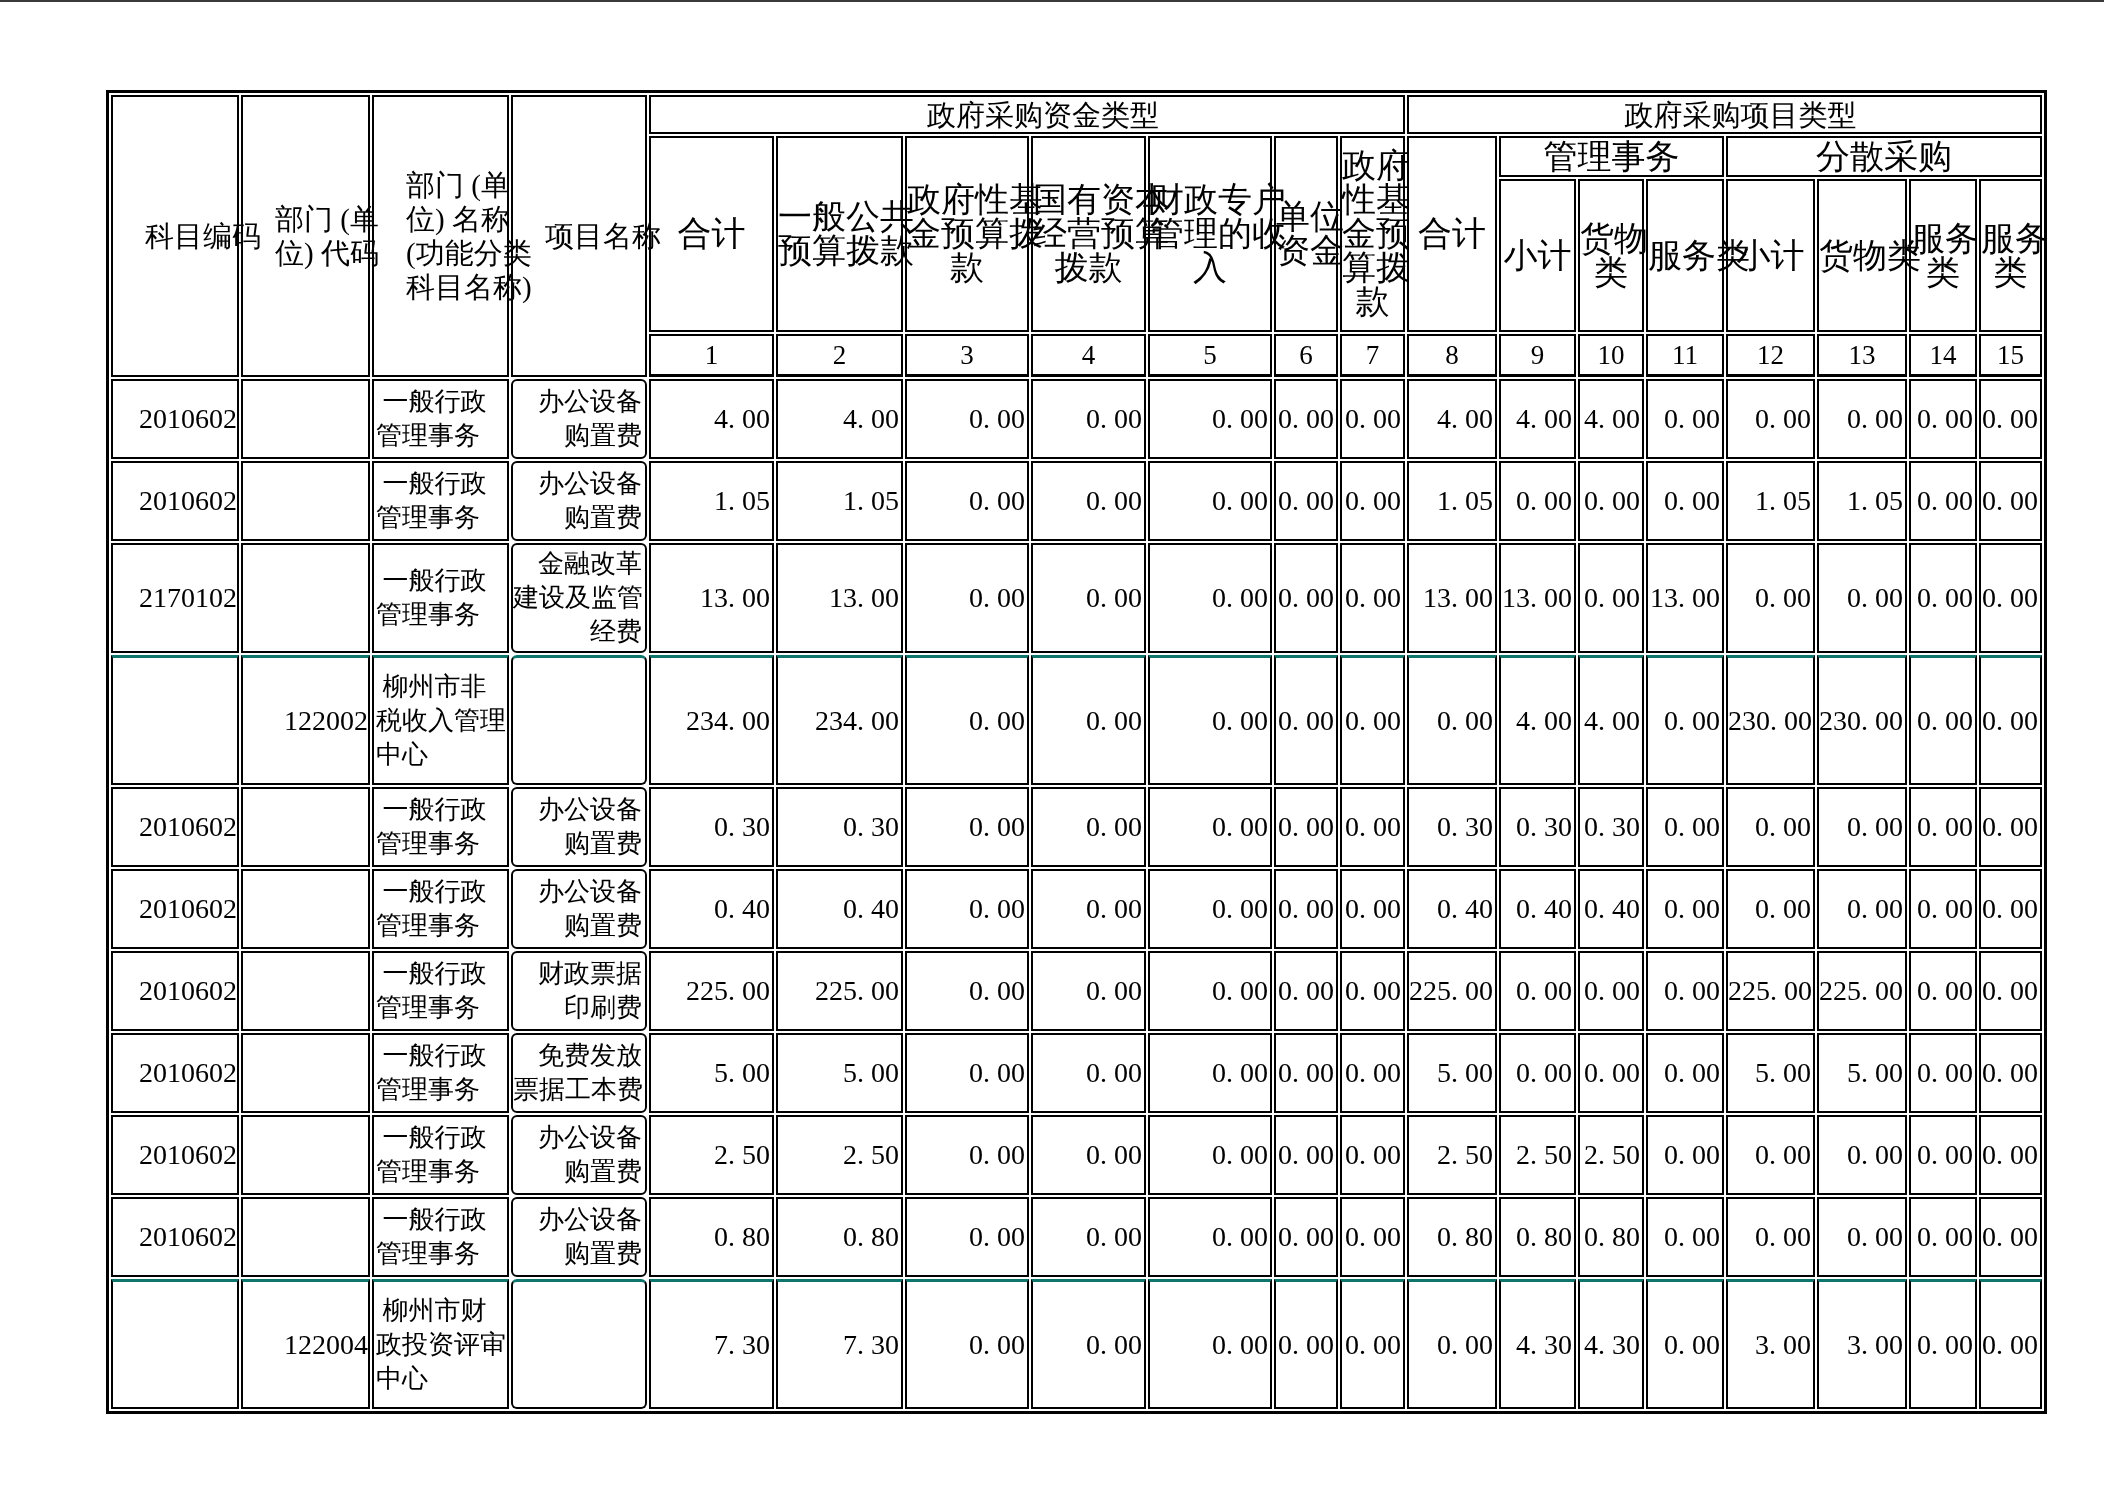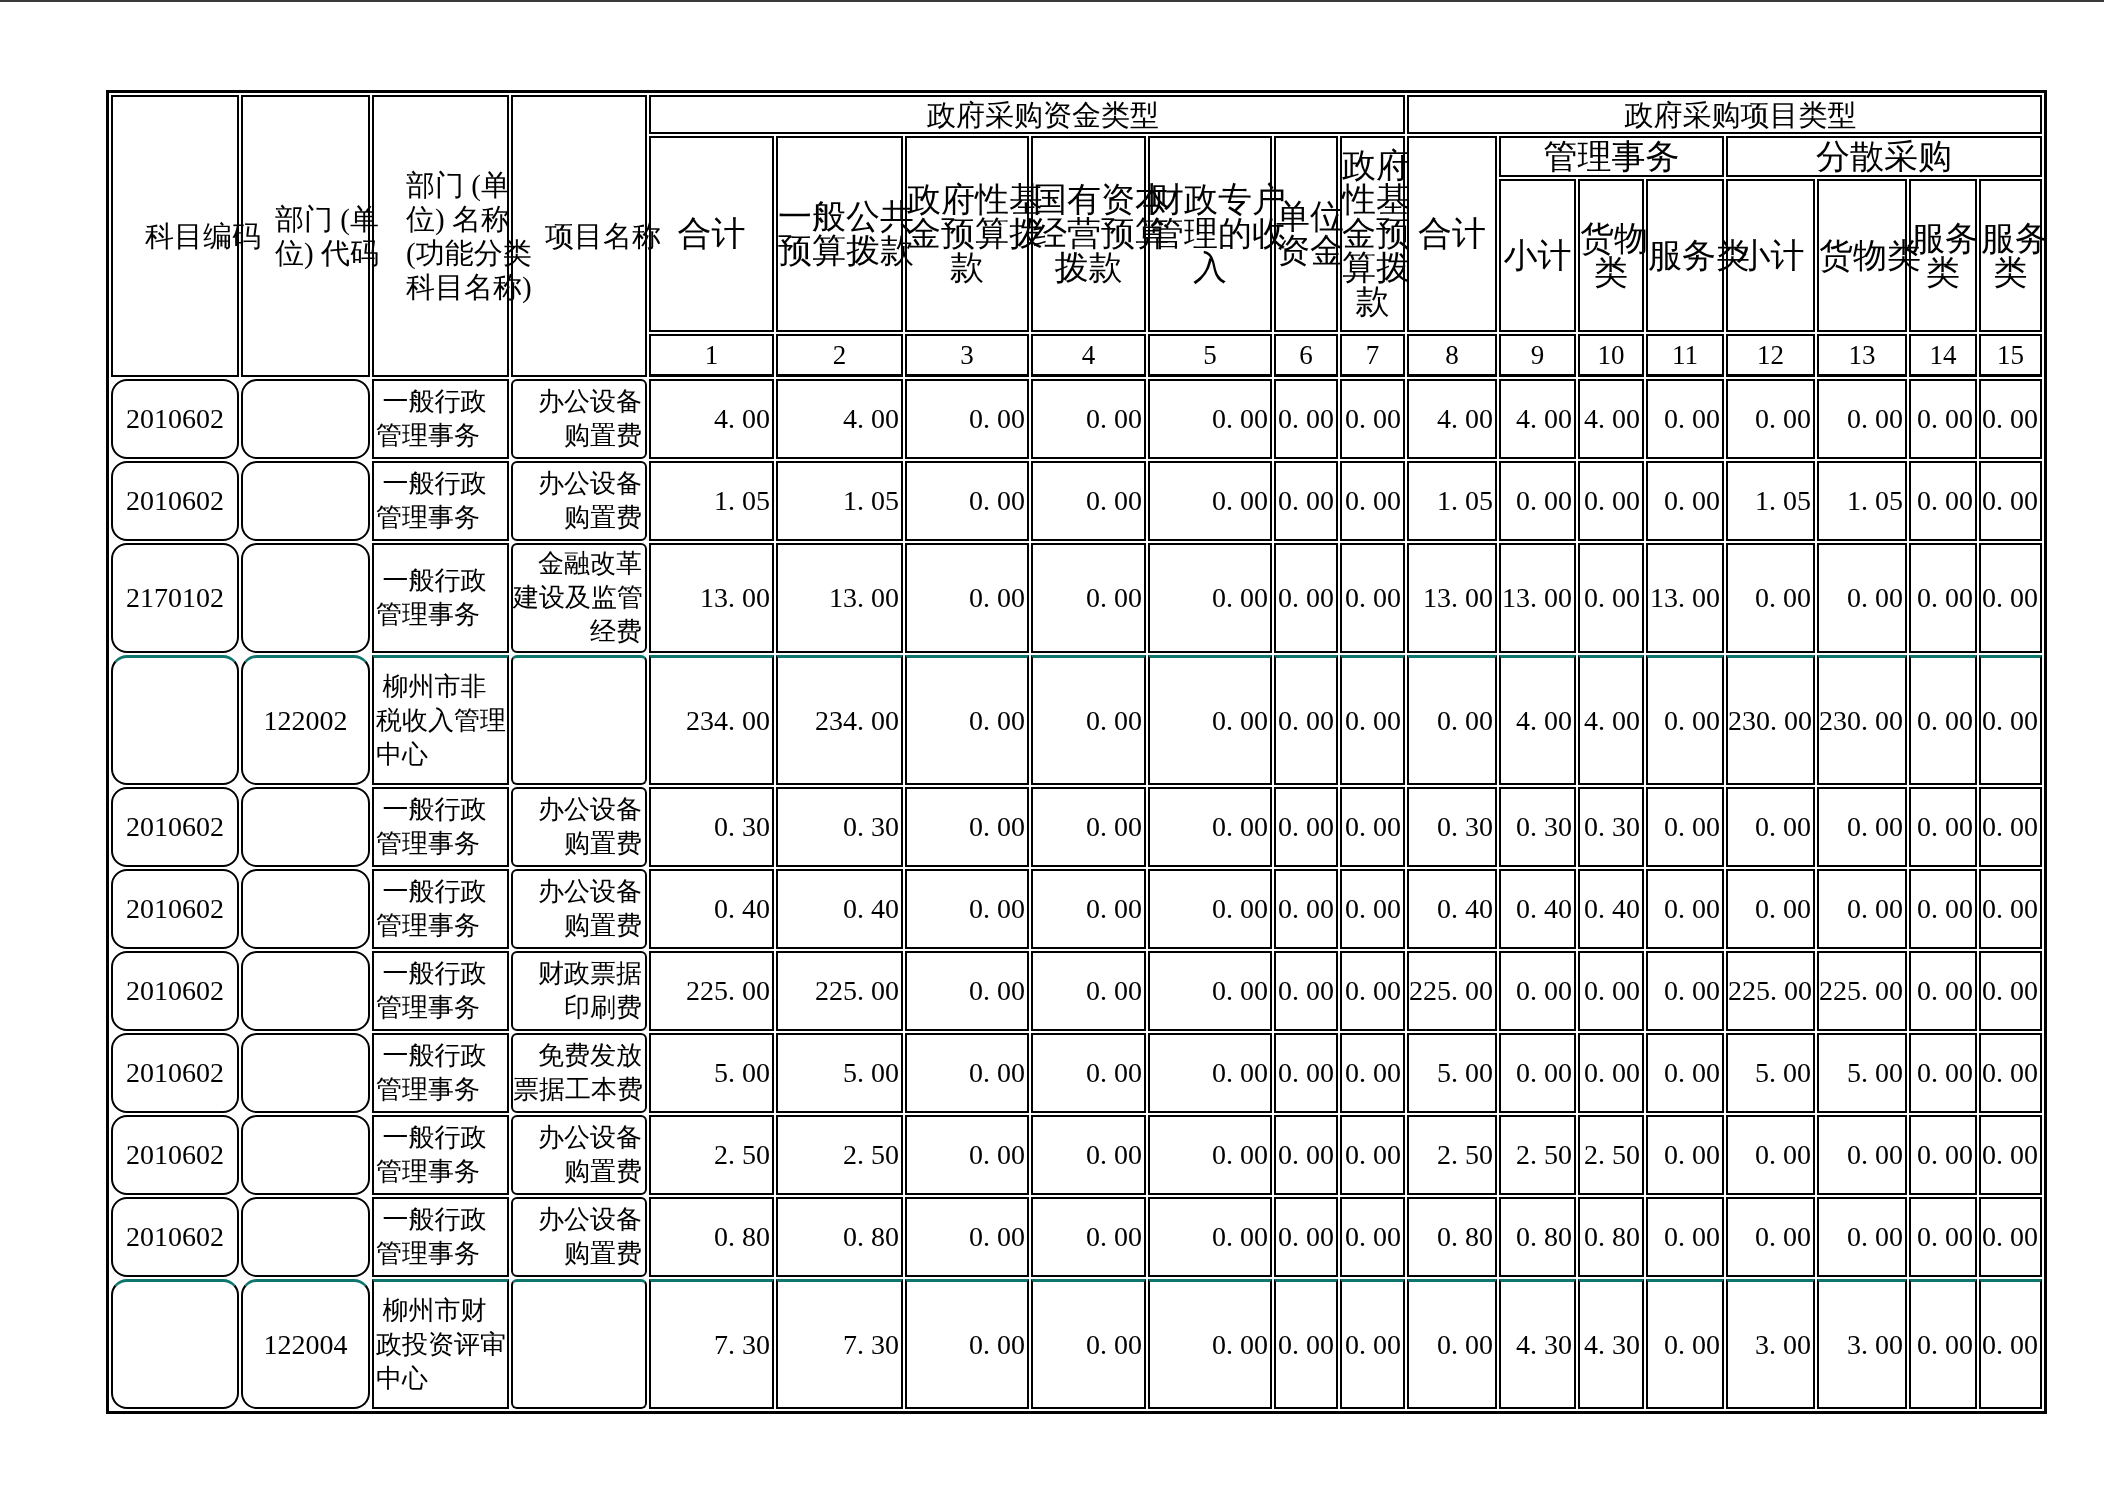--- a/index.html
+++ b/index.html
@@ -11,21 +11,21 @@
   table.budget{border:3px solid #000;}
   .budget th,.budget td{border:2px solid #000;padding:0;font-weight:normal;
         vertical-align:middle;overflow:visible;}
   .budget thead th{font-size:34px;line-height:34px;text-align:center;white-space:pre;}
   .budget tr.h-a th{font-size:29px;padding-left:32px;}
   .budget tr.h-a{height:39px;}
   .budget tr.h-b{height:41px;}
   .budget tr.h-c{height:153px;}
   .budget tr.h-d{height:43px;}
   .budget tr.h-d th{font-size:27px;border-bottom:3px solid #000;}
-  td.c-code,td.c-dept{text-align:center;font-size:28px;border-radius:16px;}
+  td.c-code,td.c-dept{text-align:right;font-size:28px;}
   td.c-name{text-align:left;font-size:26px;line-height:34px;white-space:pre;padding-left:2px;margin-top:12px;}
   td.c-proj{text-align:right;font-size:26px;line-height:34px;white-space:pre;padding-right:3px;border-radius:6px;}
   td.c-val{text-align:right;font-size:28px;padding-right:2px;white-space:nowrap;}
   tr.section-top td{border-top:3px solid #0f766e;}
   .footer{position:absolute;top:1424px;left:0;width:100%;text-align:center;
         font-family:"Liberation Sans","DejaVu Sans",sans-serif;font-size:32px;color:#111;}
 </style>
 </head>
 <body>
 

